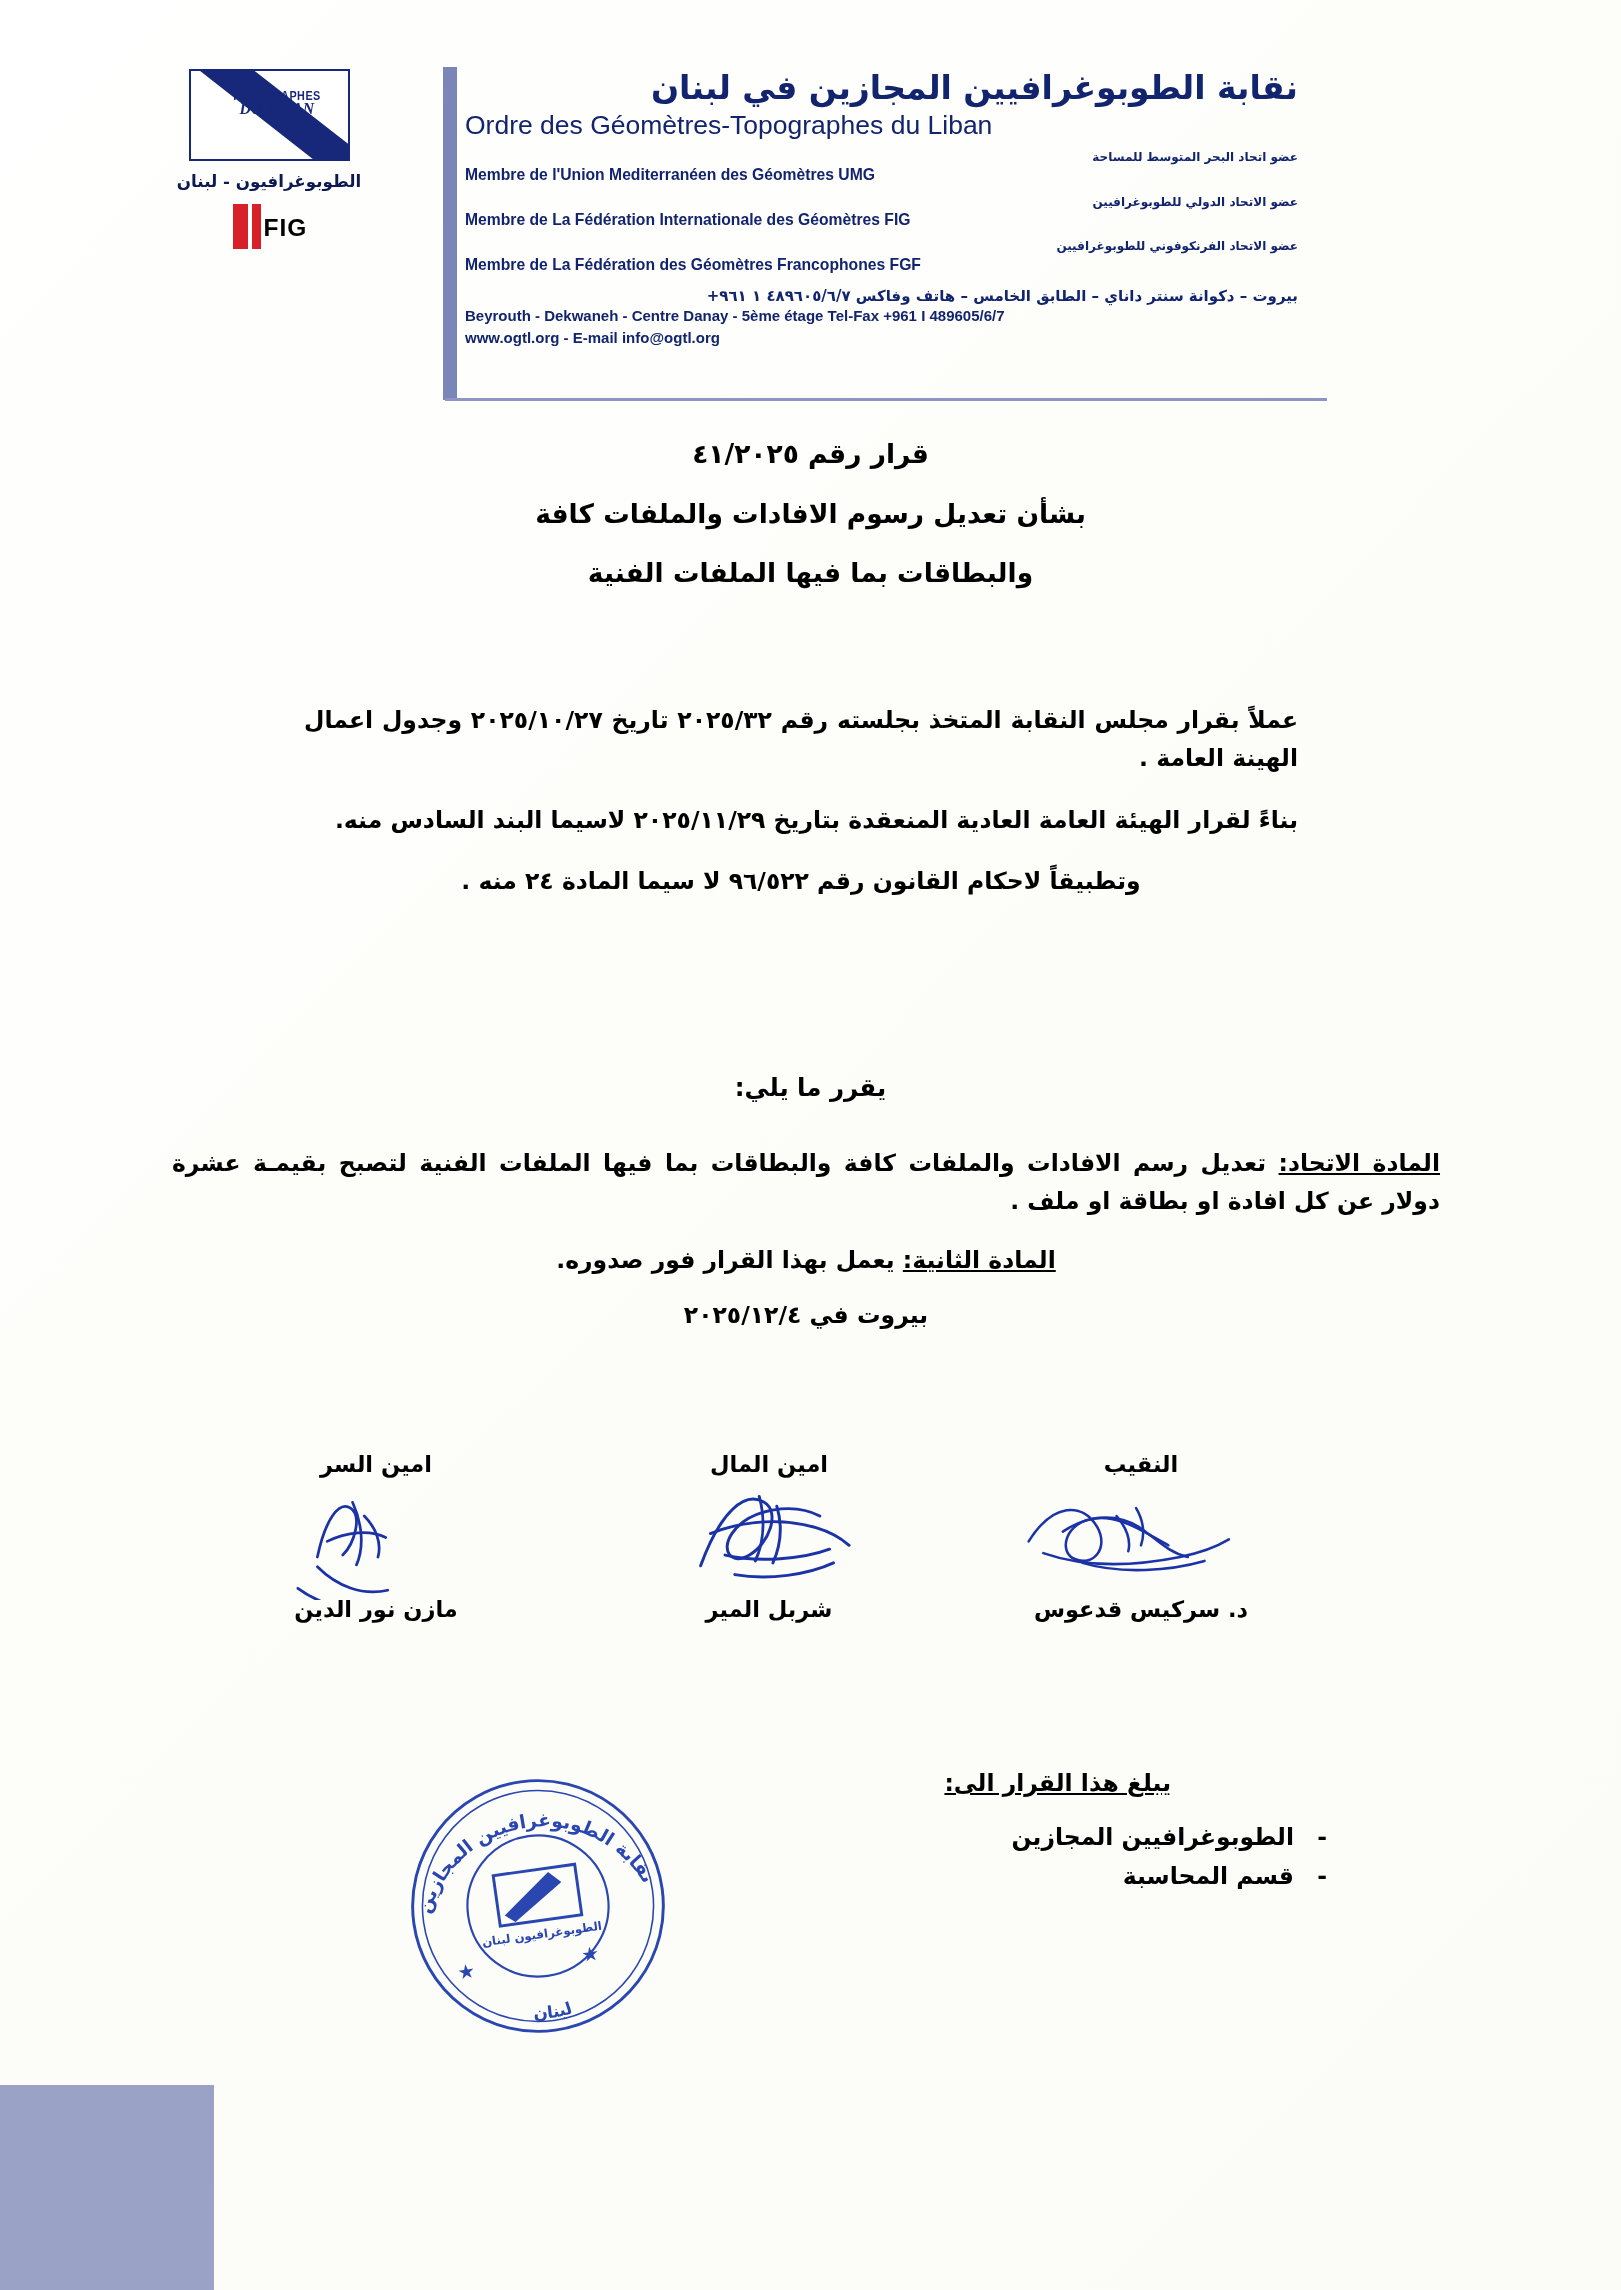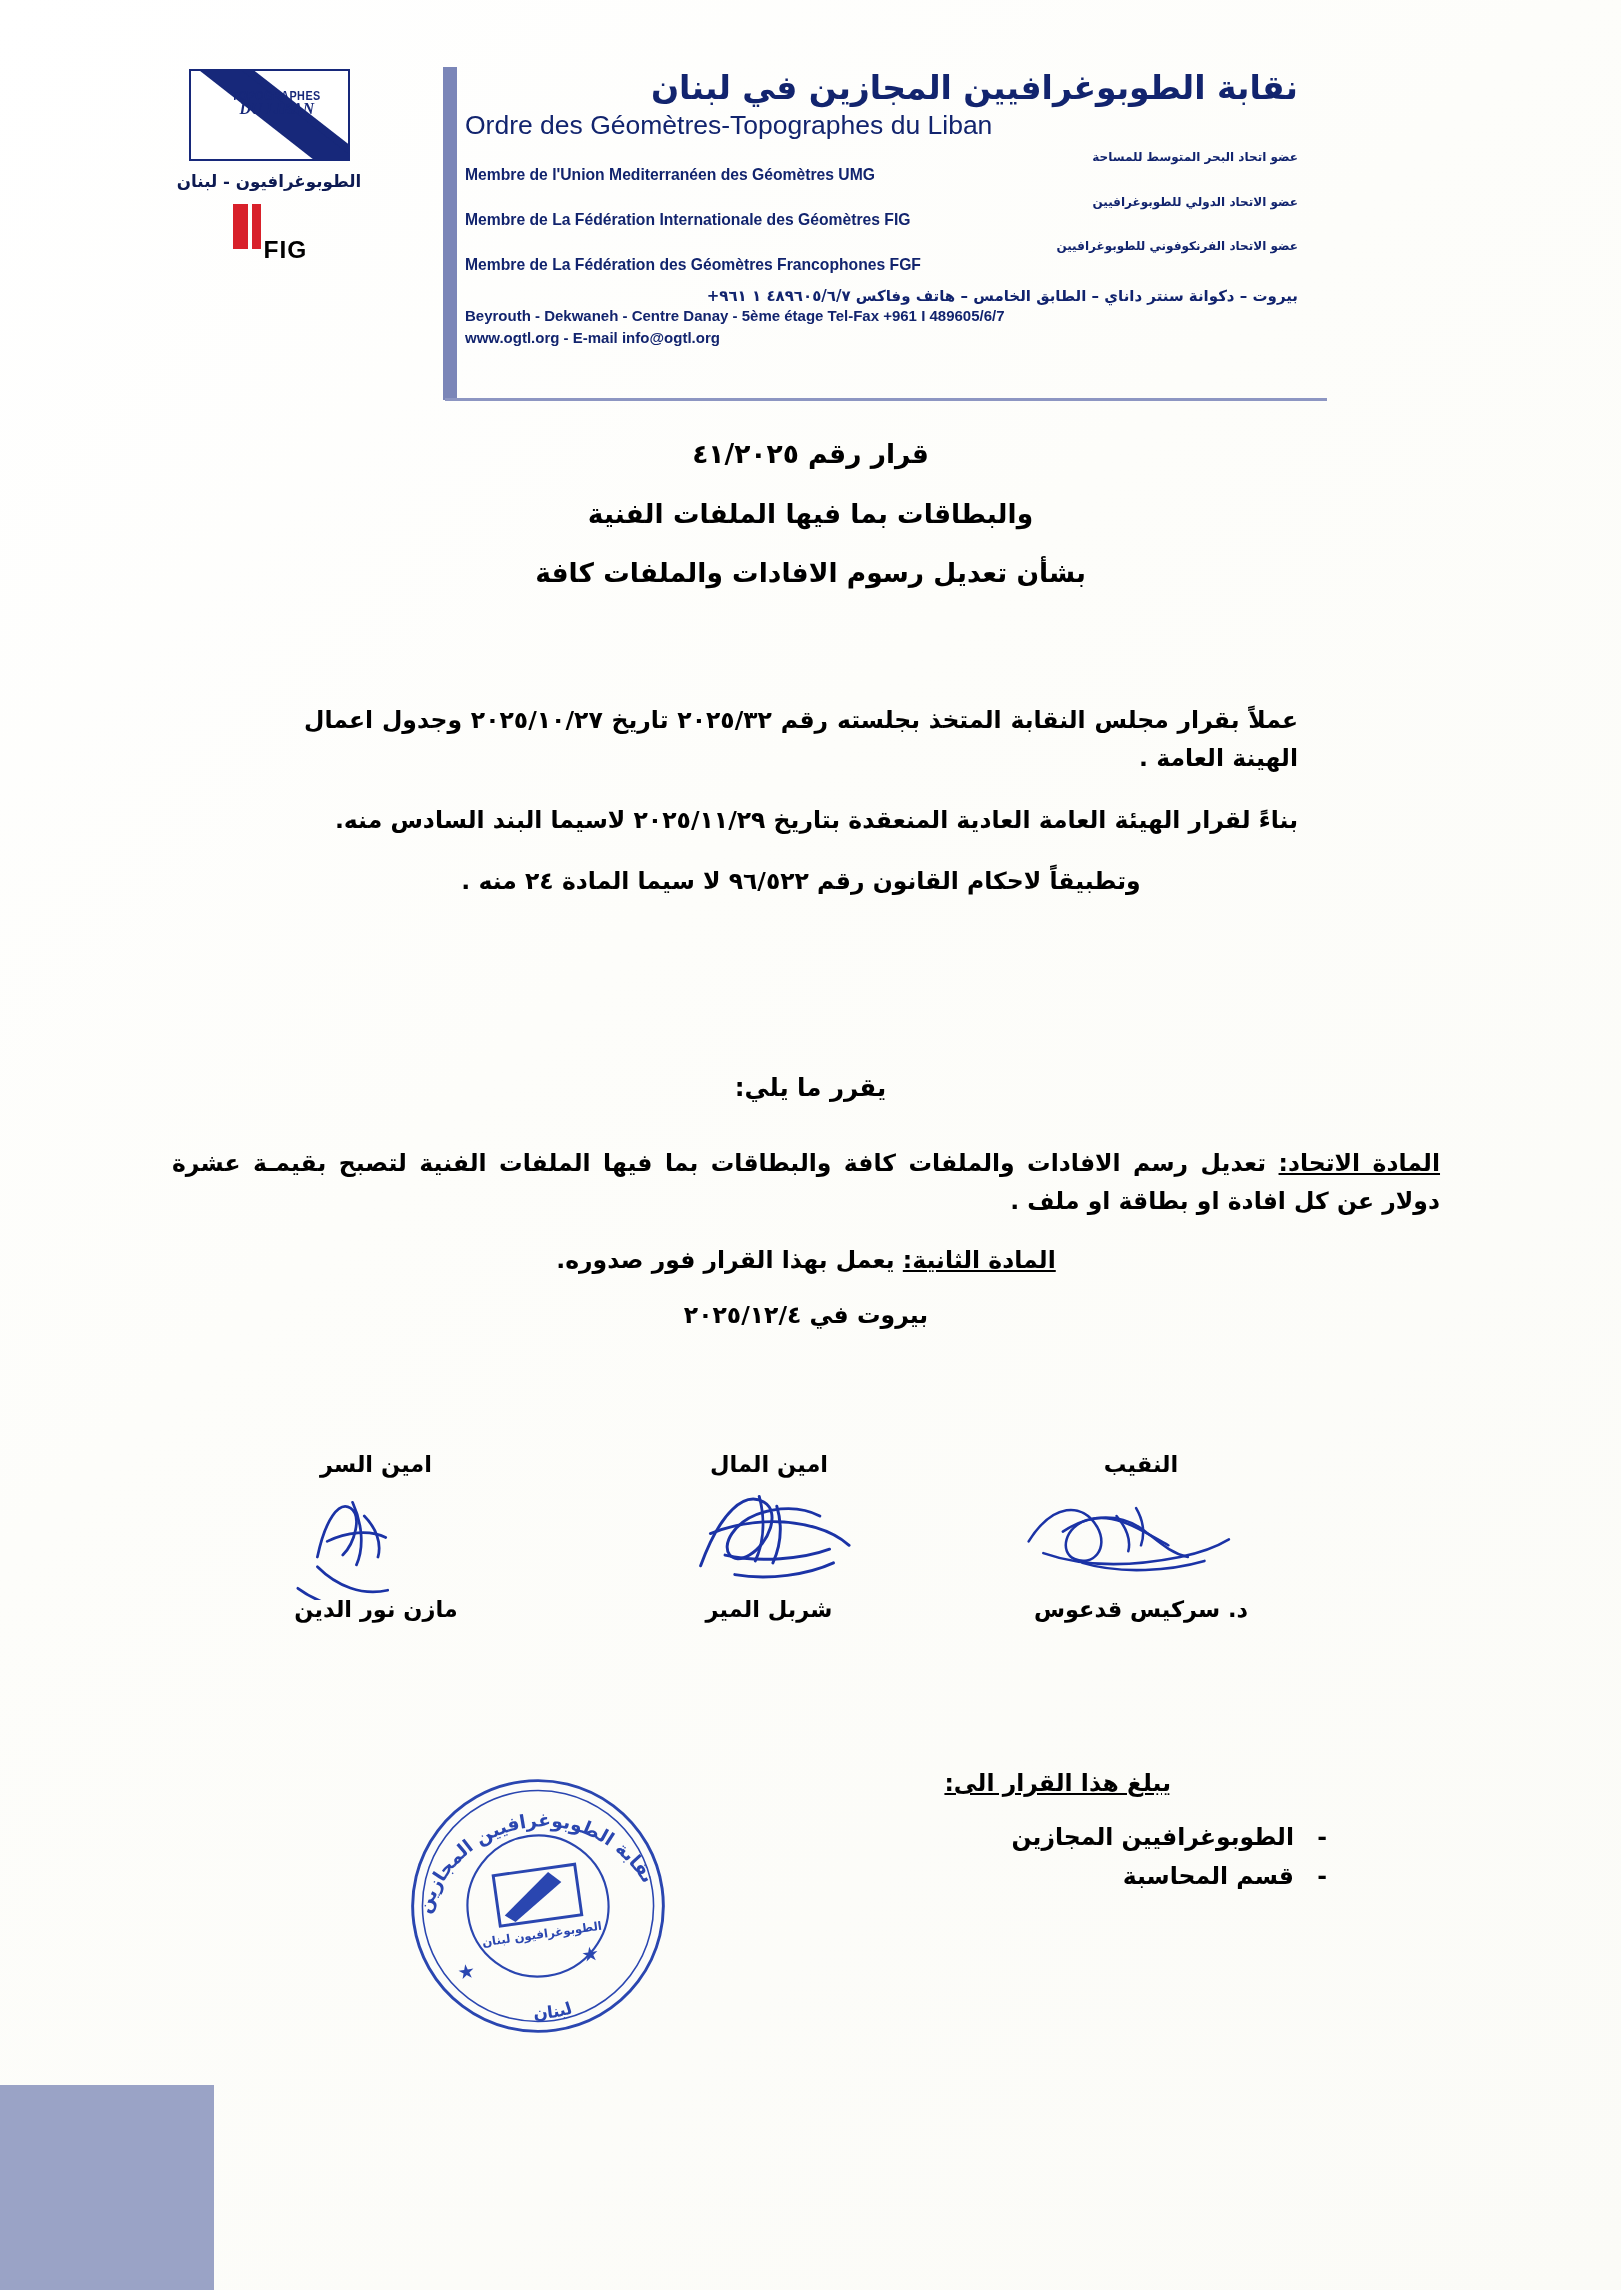--- a/index.html
+++ b/index.html
@@ -138,21 +138,20 @@
   }
   .fig-badge .txt {
     position: absolute;
     left: 31px;
     top: 9.8px;
     font-size: 24.5px;
     font-weight: bold;
     color: #000;
     font-family: "Liberation Sans", sans-serif;
     letter-spacing: 1px;
-    margin-top: 22px;
   }
 
   .org-block {
     position: absolute;
     top: 9.8px;
     right: 323px;
     width: 833px;
     text-align: right;
     direction: rtl;
   }
@@ -424,22 +423,22 @@
       <div class="addr">
         <div class="addr-ar">بيروت – دكوانة سنتر داناي – الطابق الخامس – هاتف وفاكس ٤٨٩٦٠٥/٦/٧ ١ ٩٦١+</div>
         <div class="addr-fr">Beyrouth - Dekwaneh - Centre Danay - 5ème étage Tel-Fax +961 I 489605/6/7</div>
         <div class="addr-fr">www.ogtl.org - E-mail info@ogtl.org</div>
       </div>
     </div>
   </div>
 
   <div class="title-block">
     <div class="title-line">قرار رقم ٤١/٢٠٢٥</div>
+    <div class="title-line">بشأن تعديل رسوم الافادات والملفات كافة</div>
     <div class="title-line">والبطاقات بما فيها الملفات الفنية</div>
-    <div class="title-line">بشأن تعديل رسوم الافادات والملفات كافة</div>
   </div>
 
   <div class="body-block">
     <div class="para">عملاً بقرار مجلس النقابة المتخذ بجلسته رقم ٢٠٢٥/٣٢ تاريخ ٢٠٢٥/١٠/٢٧ وجدول اعمال الهينة العامة .</div>
     <div class="para right">بناءً لقرار الهيئة العامة العادية المنعقدة بتاريخ ٢٠٢٥/١١/٢٩  لاسيما البند السادس منه.</div>
     <div class="para center-ish">وتطبيقاً لاحكام القانون رقم ٩٦/٥٢٢ لا سيما المادة ٢٤ منه .</div>
   </div>
 
   <div class="decides">يقرر ما يلي:</div>
 

